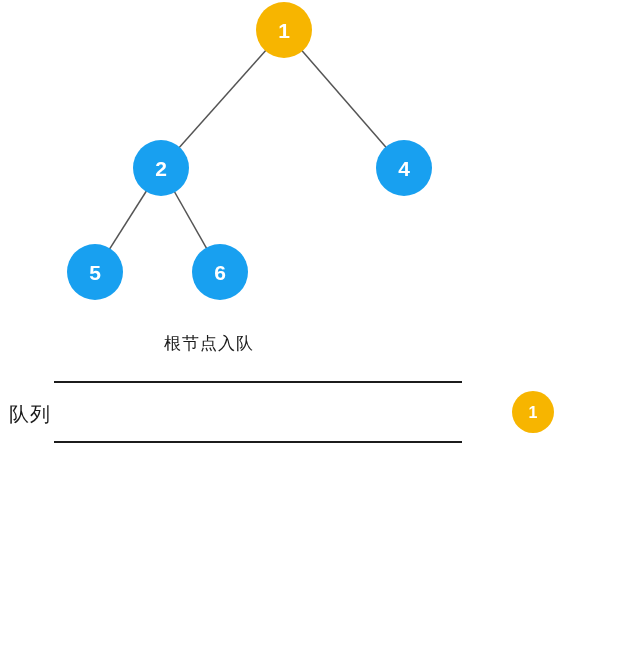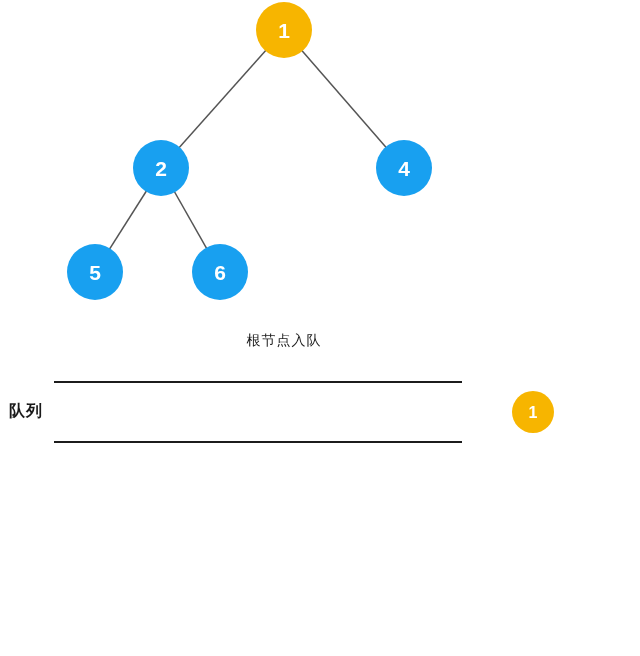--- a/index.html
+++ b/index.html
@@ -20,33 +20,31 @@
     left: 0;
     top: 0;
     width: 640px;
     height: 656px;
   }
   .caption {
     position: absolute;
     left: 164px;
     top: 332px;
     width: 240px;
-    text-align: center;
-    font-size: 14px;
+    font-size: 17px;
     color: #1a1a1a;
     letter-spacing: 1px;
   }
   .queue-label {
     position: absolute;
     left: 9px;
     top: 401px;
-    font-size: 16px;
+    font-size: 20px;
     color: #1a1a1a;
     letter-spacing: 1px;
-    font-weight: bold;
   }
   .queue-line {
     position: absolute;
     left: 54px;
     width: 408px;
     height: 1.5px;
     background: #1c1c1c;
   }
   .queue-line.top { top: 381px; }
   .queue-line.bottom { top: 441px; }

